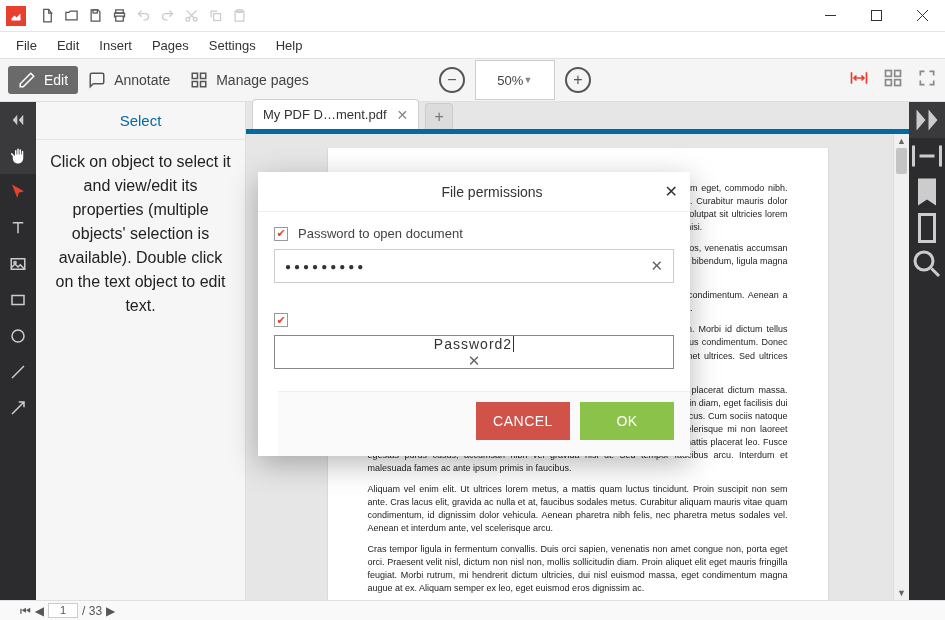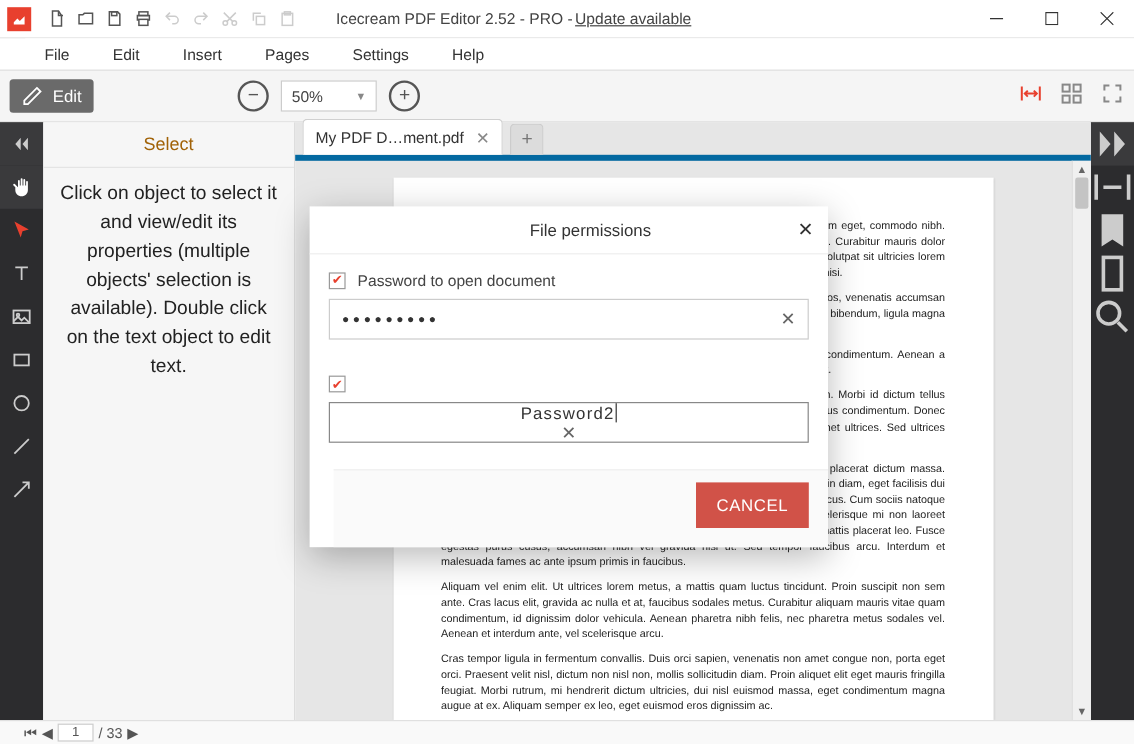--- a/index.html
+++ b/index.html
@@ -12,45 +12,45 @@
 .quick-icons { display: flex; gap: 2px; margin-left: 4px; }
 .quick-icons .qi { width: 22px; height: 22px; display: flex; align-items: center; justify-content: center; color: #555; }
 .quick-icons .qi.disabled { color: #ccc; }
 .titlebar .title-text { margin-left: 30px; color: #444; font-size: 13px; display: flex; align-items: center; gap: 2px; }
 .titlebar .title-link { text-decoration: underline; color: #444; }
 .titlebar .spacer { flex: 1; }
 .win-controls { display: flex; }
 .win-controls .wc { width: 46px; height: 32px; display: flex; align-items: center; justify-content: center; color: #333; }
 
 
-.menubar { height: 26px; display: flex; align-items: center; padding: 0 6px; gap: 16px; background: #fff; margin-left: 21px; }
+.menubar { height: 26px; display: flex; align-items: center; padding: 0 6px; gap: 0; background: #fff; }
 .menubar .mi { padding: 3px 10px; font-size: 13px; color: #333; }
 
 
 .toolbar { height: 44px; display: flex; align-items: center; background: #f5f5f5; border-top: 1px solid #e0e0e0; border-bottom: 1px solid #e0e0e0; padding: 0 8px; }
 .tool-btn { display: flex; align-items: center; gap: 8px; padding: 5px 10px; font-size: 14px; color: #444; border-radius: 3px; }
 .tool-btn.active { background: #6a6a6a; color: #fff; }
 .tool-btn svg, .tool-btn .ico { width: 18px; height: 18px; }
 .toolbar .zoom-group { display: flex; align-items: center; gap: 10px; margin-left: 120px; }
 .zoom-btn { width: 26px; height: 26px; border: 2px solid #555; border-radius: 50%; display: flex; align-items: center; justify-content: center; color: #555; font-size: 16px; line-height: 1; }
-.zoom-select { width: 80px; height: 26px; border: 1px solid #ccc; background: #fff; display: flex; align-items: center; padding: 0 8px; font-size: 13px; justify-content: space-between; color: #444; }
+.zoom-select { width: 80px; height: 40px; border: 1px solid #ccc; background: #fff; display: flex; align-items: center; padding: 0 8px; font-size: 13px; justify-content: center; color: #444; }
 .toolbar .right-tools { margin-left: auto; display: flex; gap: 14px; align-items: center; }
 .right-tools svg { width: 20px; height: 20px; color: #e8402e; }
 
 
 .main { display: flex; height: calc(100% - 32px - 26px - 44px - 20px); }
 .left-rail { width: 36px; background: #2c2c2e; display: flex; flex-direction: column; }
 .left-rail .rail-btn { height: 36px; display: flex; align-items: center; justify-content: center; color: #ccc; }
 .left-rail .rail-btn.collapse { background: #3a3a3c; }
 .left-rail .rail-btn.selected { background: #3a3a3c; color: #fff; }
 .left-rail .rail-btn.red-arrow { color: #e8402e; }
 .left-rail .rail-btn svg { width: 18px; height: 18px; }
 
 .left-panel { width: 210px; background: #f6f6f6; border-right: 1px solid #ddd; }
-.left-panel .panel-header { text-align: center; font-size: 15px; color: #a16207; padding: 10px 0; border-bottom: 1px solid #e4e4e4; }
+.left-panel .panel-header { text-align: center; font-size: 15px; color: #0369a1; padding: 10px 0; border-bottom: 1px solid #e4e4e4; }
 .left-panel .panel-body { padding: 10px 12px; font-size: 16px; color: #222; text-align: center; line-height: 1.5; }
 
 .doc-area { flex: 1; background: #e6e6e6; position: relative; display: flex; flex-direction: column; }
 .tab-strip { height: 32px; background: #e6e6e6; display: flex; align-items: flex-end; padding-left: 6px; border-bottom: 5px solid #0369a1; }
 .tab { background: #fff; border: 1px solid #d0d0d0; border-bottom: none; border-radius: 4px 4px 0 0; padding: 6px 10px; display: flex; align-items: center; gap: 10px; font-size: 13px; color: #333; height: 30px; }
 .tab .close-tab { color: #888; font-size: 14px; }
 .new-tab { width: 28px; height: 26px; background: #dcdcdc; border-radius: 4px 4px 0 0; margin-left: 6px; display: flex; align-items: center; justify-content: center; color: #777; border: 1px solid #ccc; border-bottom: none; }
 
 .page-canvas { flex: 1; overflow: hidden; display: flex; justify-content: center; padding-top: 14px; }
 .page { width: 500px; background: #fff; box-shadow: 0 1px 2px rgba(0,0,0,0.15); padding: 34px 40px; font-size: 9px; line-height: 1.45; color: #222; font-family: Georgia, 'Times New Roman', serif; text-align: justify; }
@@ -153,24 +153,20 @@
           <path d="M5 15V5h10"></path>
         </svg>
       </div>
     <div class="qi disabled">
         <svg viewBox="0 0 24 24" width="15" height="15" fill="none" stroke="currentColor" stroke-width="2">
           <rect x="8" y="3" width="8" height="4"></rect>
           <rect x="5" y="5" width="14" height="16"></rect>
         </svg>
       </div>
   </div>
-  <div class="title-text">
-    <span>Icecream PDF Editor 2.52 - PRO - </span>
-    <span class="title-link">Update available</span>
-  </div>
   <div class="spacer"></div>
   <div class="win-controls">
     <div class="wc">
         <svg width="11" height="11" viewBox="0 0 11 11">
           <path d="M0 5.5h11" stroke="#333"></path>
         </svg>
       </div>
     <div class="wc">
         <svg width="11" height="11" viewBox="0 0 11 11">
           <rect x="0.5" y="0.5" width="10" height="10" fill="none" stroke="#333"></rect>
@@ -192,20 +188,35 @@
   <div class="mi">Settings</div>
   <div class="mi">Help</div>
 </div>
 
 <div class="toolbar">
   <div class="tool-btn active">
     <svg viewBox="0 0 24 24" fill="none" stroke="currentColor" stroke-width="2">
         <path d="M17 3l4 4L7 21H3v-4z"></path>
       </svg>
     <span>Edit</span>
+  </div>
+  <div class="tool-btn">
+    <svg viewBox="0 0 24 24" fill="none" stroke="#555" stroke-width="2">
+        <path d="M21 15a2 2 0 01-2 2H7l-4 4V5a2 2 0 012-2h14a2 2 0 012 2z"></path>
+      </svg>
+    <span>Annotate</span>
+  </div>
+  <div class="tool-btn">
+    <svg viewBox="0 0 24 24" fill="none" stroke="#555" stroke-width="2">
+        <rect x="3" y="3" width="7" height="7"></rect>
+        <rect x="14" y="3" width="7" height="7"></rect>
+        <rect x="3" y="14" width="7" height="7"></rect>
+        <rect x="14" y="14" width="7" height="7"></rect>
+      </svg>
+    <span>Manage pages</span>
   </div>
   <div class="zoom-group">
     <div class="zoom-btn">−</div>
     <div class="zoom-select">
       <span>50%</span>
       <span style="font-size:9px;color:#888;">▼</span>
     </div>
     <div class="zoom-btn">+</div>
   </div>
   <div class="right-tools">
@@ -369,15 +380,16 @@
           <span class="cbox">✔</span>
         </label>
         <div class="dinput-wrap focused">
           <span class="dinput caret-after">Password2</span>
           <span class="dinput-clear">✕</span>
         </div>
       </div>
     </div>
     <div class="dialog-foot">
       <div class="dbtn cancel">CANCEL</div>
+      <div class="dbtn ok">OK</div>
     </div>
   </div>
 </div>
 
 </body></html>

